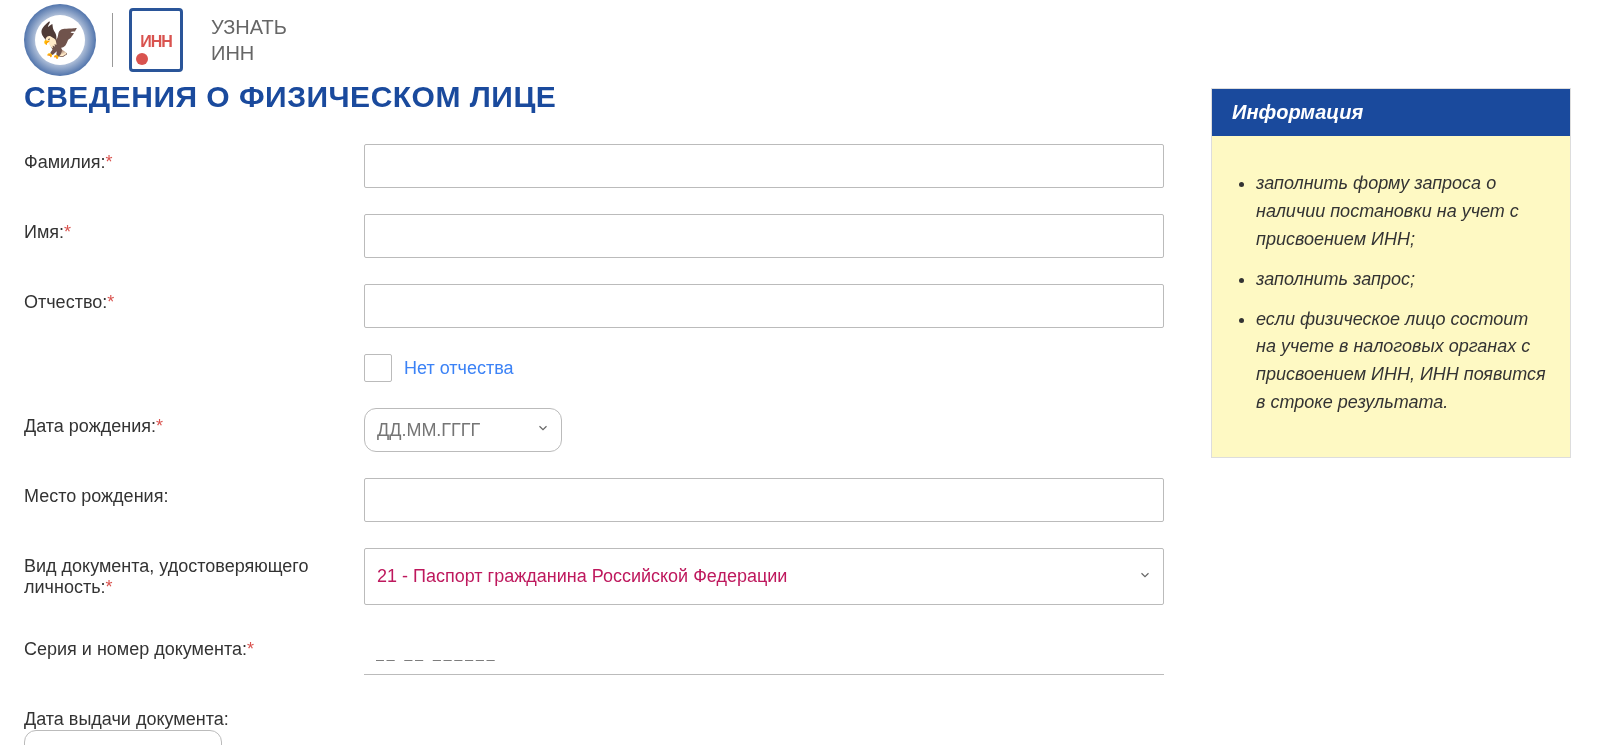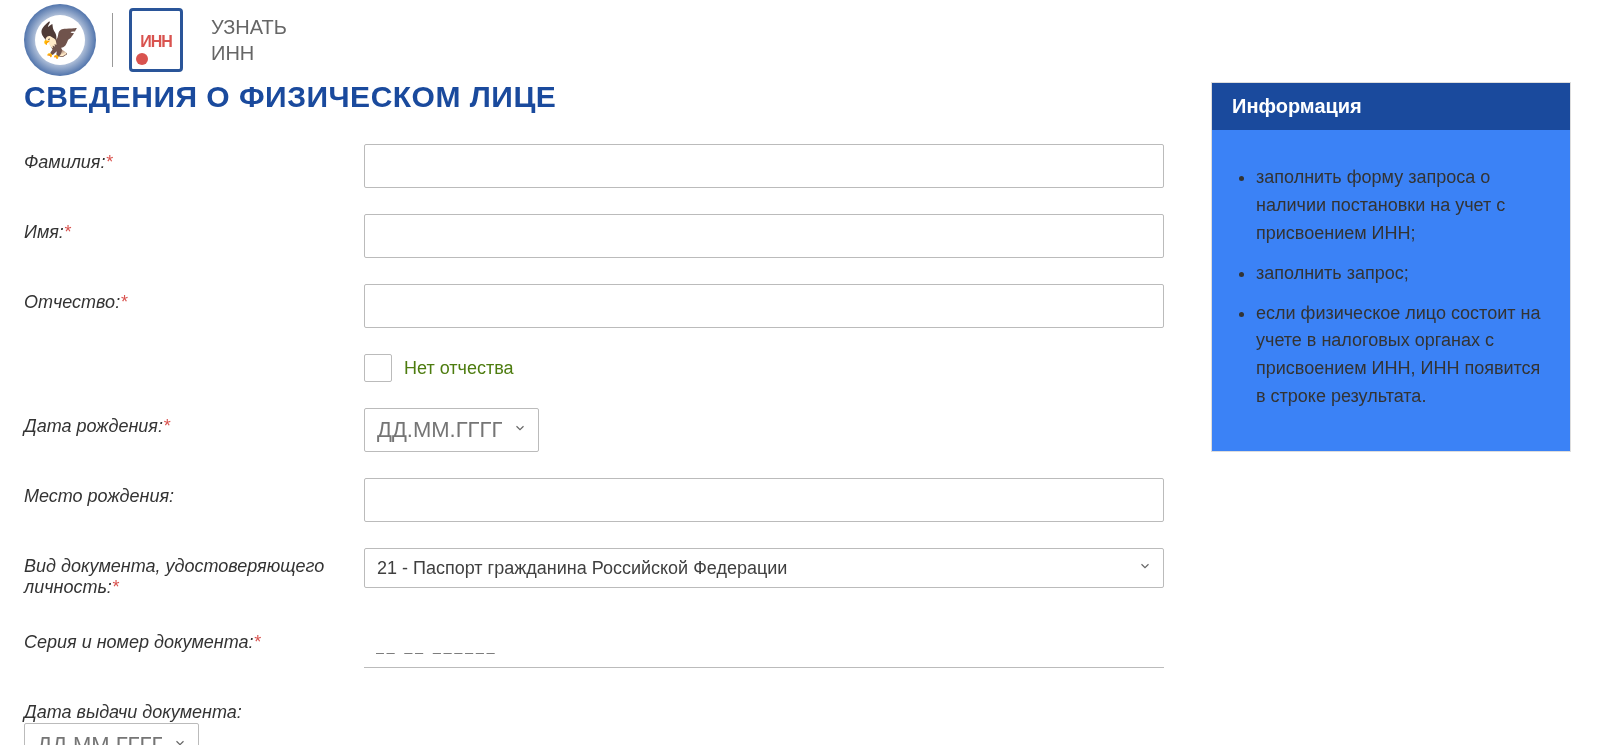--- a/index.html
+++ b/index.html
@@ -97,21 +97,20 @@
   .form-row {
     display: flex;
     align-items: flex-start;
     margin-bottom: 26px;
   }
   .label-col {
     width: 340px;
     padding-top: 8px;
     color: #333;
     font-size: 18px;
-    font-style: italic;
   }
   .req { color: #d9534f; }
   .input-col {
     flex: 1;
   }
   .text-input {
     width: 100%;
     max-width: 800px;
     height: 44px;
     border: 1px solid #bbb;
@@ -130,29 +129,29 @@
   .checkbox-box {
     width: 28px;
     height: 28px;
     border: 1px solid #bbb;
     border-radius: 2px;
     background: #fff;
     cursor: pointer;
   }
   .checkbox-label {
     font-size: 18px;
-    color: #4d7c0f;
+    color: #3b82f6;
   }
   .date-input {
-    width: 175px;
+    width: 198px;
     height: 44px;
     border: 1px solid #bbb;
-    border-radius: 2px;
+    border-radius: 12px;
     padding: 0 36px 0 12px;
-    font-size: 22px;
+    font-size: 18px;
     color: #555;
     background: #fff;
     position: relative;
   }
   .date-wrap {
     position: relative;
     display: inline-block;
   }
   .chevron {
     position: absolute;
@@ -160,48 +159,49 @@
     top: 50%;
     transform: translateY(-50%);
     pointer-events: none;
   }
   .select-wrap {
     position: relative;
     max-width: 800px;
   }
   .select-input {
     width: 100%;
-    height: 40px;
+    height: 57px;
     border: 1px solid #bbb;
     border-radius: 2px;
     padding: 0 40px 0 12px;
     font-size: 18px;
-    color: #404040;
+    color: #be185d;
     background: #fff;
     cursor: pointer;
     display: flex;
     align-items: center;
   }
   .masked-input {
     width: 100%;
     max-width: 800px;
     border: none;
     border-bottom: 1px solid #bbb;
     height: 44px;
     padding: 0 12px;
     font-size: 14px;
     color: #701a75;
     letter-spacing: 3px;
     background: transparent;
   }
   .sidebar {
     width: 360px;
     border: 1px solid #ddd;
-    background: #3b82f6;
-    margin-top: 2px;
+    background: #fef9c3;
+    margin-top: 8px;
+    font-style: italic;
   }
   .sidebar-header {
     background: #1a4a9d;
     color: #fff;
     font-size: 20px;
     font-weight: 600;
     padding: 12px 20px;
   }
   .sidebar-body {
     padding: 20px 22px 28px 22px;

